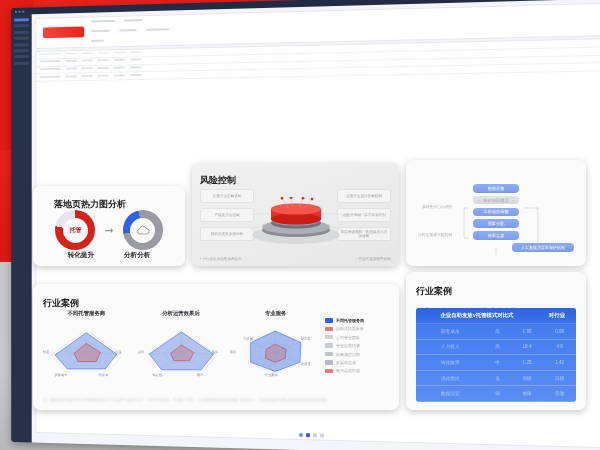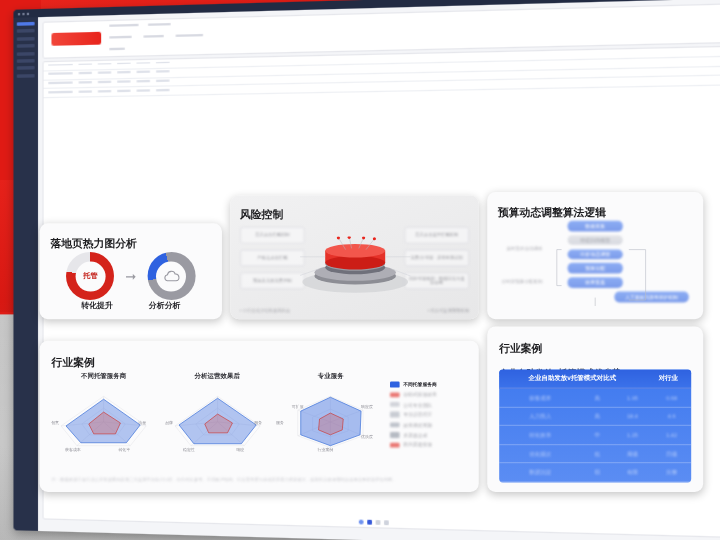--- a/index.html
+++ b/index.html
@@ -80,21 +80,21 @@
   .dash-tbl{position:absolute;left:4px;right:4px;top:38px;bottom:10px;background:#fff;border-radius:2px;border:.4px solid #e6e7ec;}
   .dash-trow{height:5.2px;border-bottom:.4px solid #eef0f4;display:flex;gap:5px;padding:1.6px 4px 0;}
   .dash-cell{height:1.8px;background:#dfe2ea;border-radius:1px;}
   .dash-pg{position:absolute;left:0;right:0;bottom:2px;display:flex;justify-content:center;gap:3px;}
   .dash-pgd{width:4px;height:4px;border-radius:1px;background:#cfd3dd;}
   .dash-pgd.act{background:#3558d8;}
   .dash-pgd.blue{background:#6f93f0;border-radius:50%;}
 
   
   #card5{left:33px;top:186px;width:152px;height:80px;}
-  #card5 .t{padding:7px 0 0 9px;}
+  #card5 .t{padding:7px 0 0 9px;margin-left:12px;}
   #card5 .rings{position:absolute;left:0;right:0;top:24px;display:flex;
     align-items:center;justify-content:center;gap:9px;}
   #card5 .lbls{position:absolute;left:0;right:0;bottom:6px;display:flex;
     justify-content:center;gap:30px;font-size:6.6px;font-weight:bold;color:#27272c;}
   .donut{width:40px;height:40px;border-radius:50%;position:relative;
     display:flex;align-items:center;justify-content:center;}
   .donut .hole{position:absolute;width:25px;height:25px;border-radius:50%;background:#fbfbfc;}
   .donut .ctr{position:relative;z-index:2;font-size:6px;font-weight:bold;}
   .arrow{font-size:11px;color:#9b9ba2;}
 
@@ -431,23 +431,20 @@
       </g>
     </svg>
 
     <div class="rc-foot">
       <span class="blurry">• 十行业化大站投放风险点</span>
       <span class="blurry">• 托管式监测预警机制</span>
     </div>
   </div>
 
   <div class="card" id="card7">
-    <div class="t">
-      <span class="card-title">预算动态调整算法逻辑</span>
-    </div>
     <div class="flow">
       <div class="fnode blurry">数据采集</div>
       <div class="fnode gray blurry">特征归因模型</div>
       <div class="fnode blurry">出价动态调整</div>
       <div class="fnode blurry">预算分配</div>
       <div class="fnode blurry">效果复盘</div>
     </div>
     <div class="fside blurry" style="left:16px;top:44px;">实时竞价自动调价</div>
     <div class="fside blurry" style="left:12px;top:72px;">分时段预算分配机制</div>
     <div class="fwide blurry">人工复核与异常保护机制</div>

